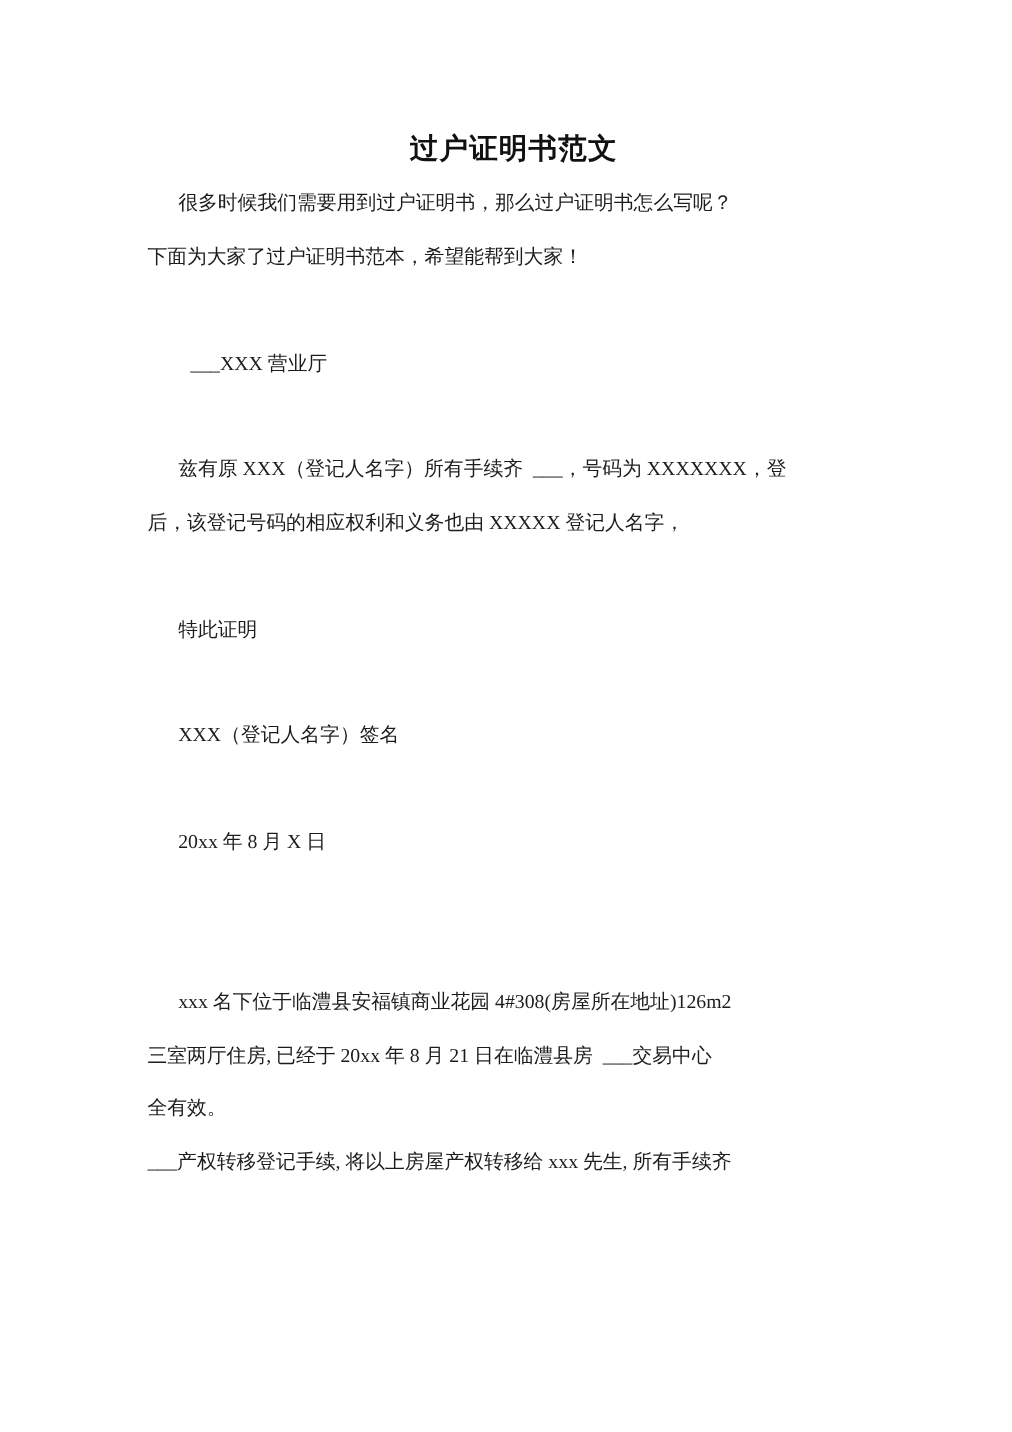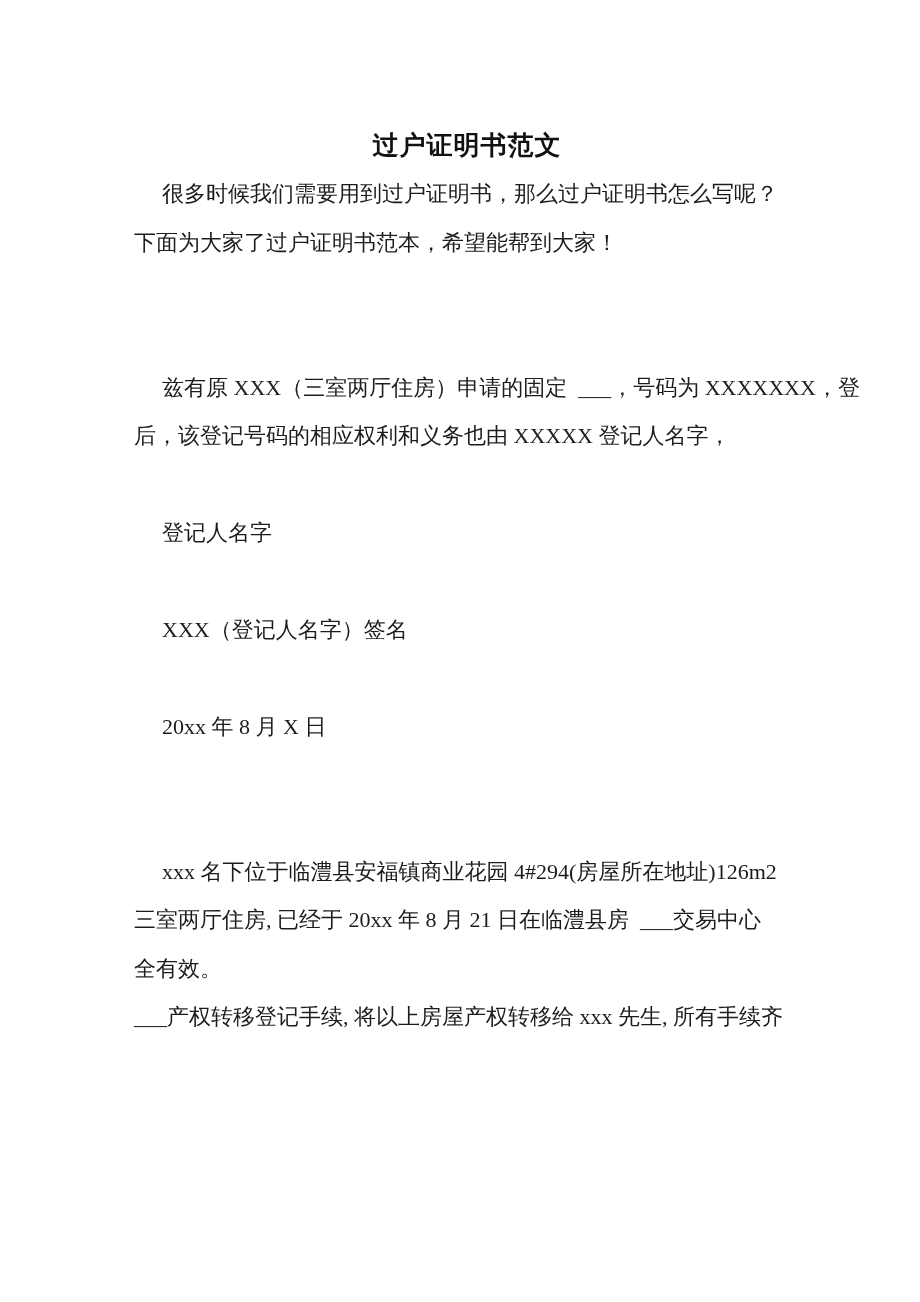--- a/index.html
+++ b/index.html
@@ -17,26 +17,25 @@
     position: absolute;
     left: 0; top: 0;
     width: 920px;
     height: 1302px;
     background: #ffffff;
     color: #1c1c1c;
     overflow: hidden;
   }
   .content {
     padding: 112px 120px 0 134px;
-    margin-top: 10px;
   }
   .line {
     min-height: 48.4px;
     line-height: 48.4px;
-    font-size: 22px;
+    font-size: 18px;
     white-space: pre;
     text-align: left;
   }
   .title {
     font-size: 26px;
     font-weight: bold;
     color: #111111;
     text-align: center;
     letter-spacing: 1px;
     white-space: pre;
@@ -52,30 +51,31 @@
 <body>
 
 <div class="page">
   <div class="content">
 
     <div class="title">过户证明书范文</div>
 
     <div class="line ind">很多时候我们需要用到过户证明书，那么过户证明书怎么写呢？</div>
     <div class="line">下面为大家了过户证明书范本，希望能帮到大家！</div>
     <div class="line"></div>
+    <div class="line ind2">___XXX 营业厅</div>
     <div class="line"></div>
-    <div class="line ind">兹有原 XXX（三室两厅住房）申请的固定  ___，号码为 XXXXXXX，登</div>
+    <div class="line ind">兹有原 XXX（登记人名字）所有手续齐  ___，号码为 XXXXXXX，登</div>
     <div class="line">后，该登记号码的相应权利和义务也由 XXXXX 登记人名字，</div>
     <div class="line"></div>
-    <div class="line ind">登记人名字</div>
+    <div class="line ind">特此证明</div>
     <div class="line"></div>
     <div class="line ind">XXX（登记人名字）签名</div>
     <div class="line"></div>
     <div class="line ind">20xx 年 8 月 X 日</div>
     <div class="line"></div>
     <div class="line"></div>
-    <div class="line ind">xxx 名下位于临澧县安福镇商业花园 4#294(房屋所在地址)126m2</div>
+    <div class="line ind">xxx 名下位于临澧县安福镇商业花园 4#308(房屋所在地址)126m2</div>
     <div class="line">三室两厅住房, 已经于 20xx 年 8 月 21 日在临澧县房  ___交易中心</div>
     <div class="line">全有效。</div>
     <div class="line">___产权转移登记手续, 将以上房屋产权转移给 xxx 先生, 所有手续齐</div>
 
   </div>
 </div>
 
 </body></html>

